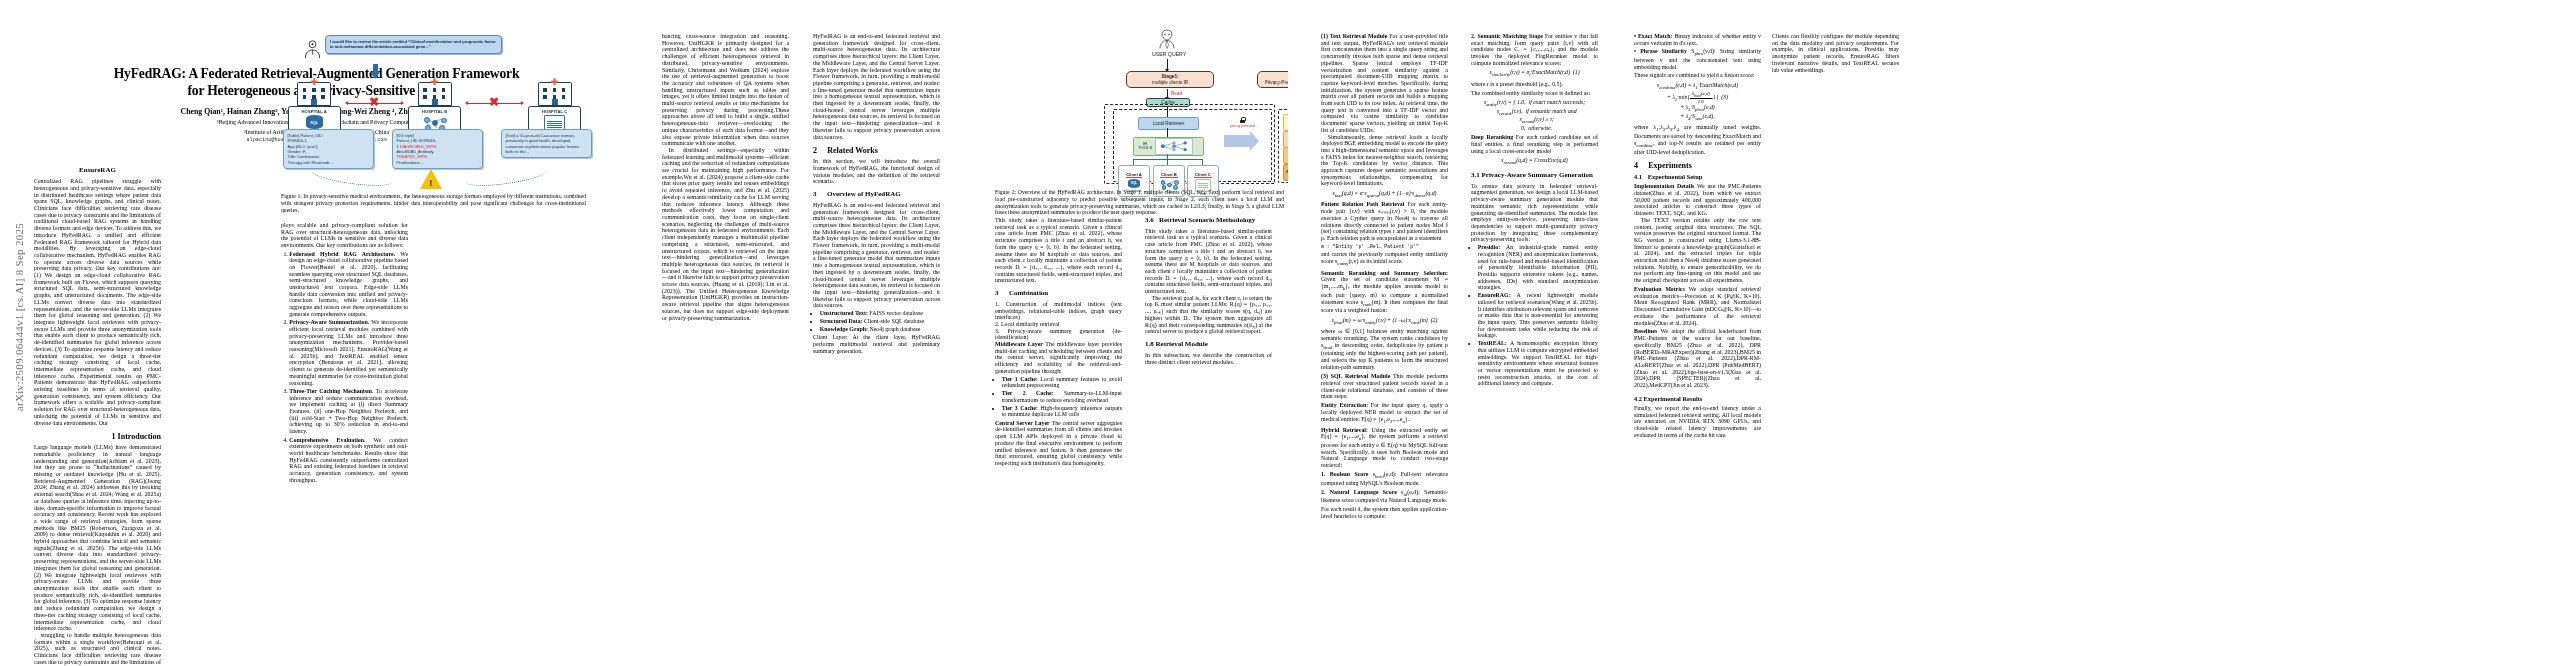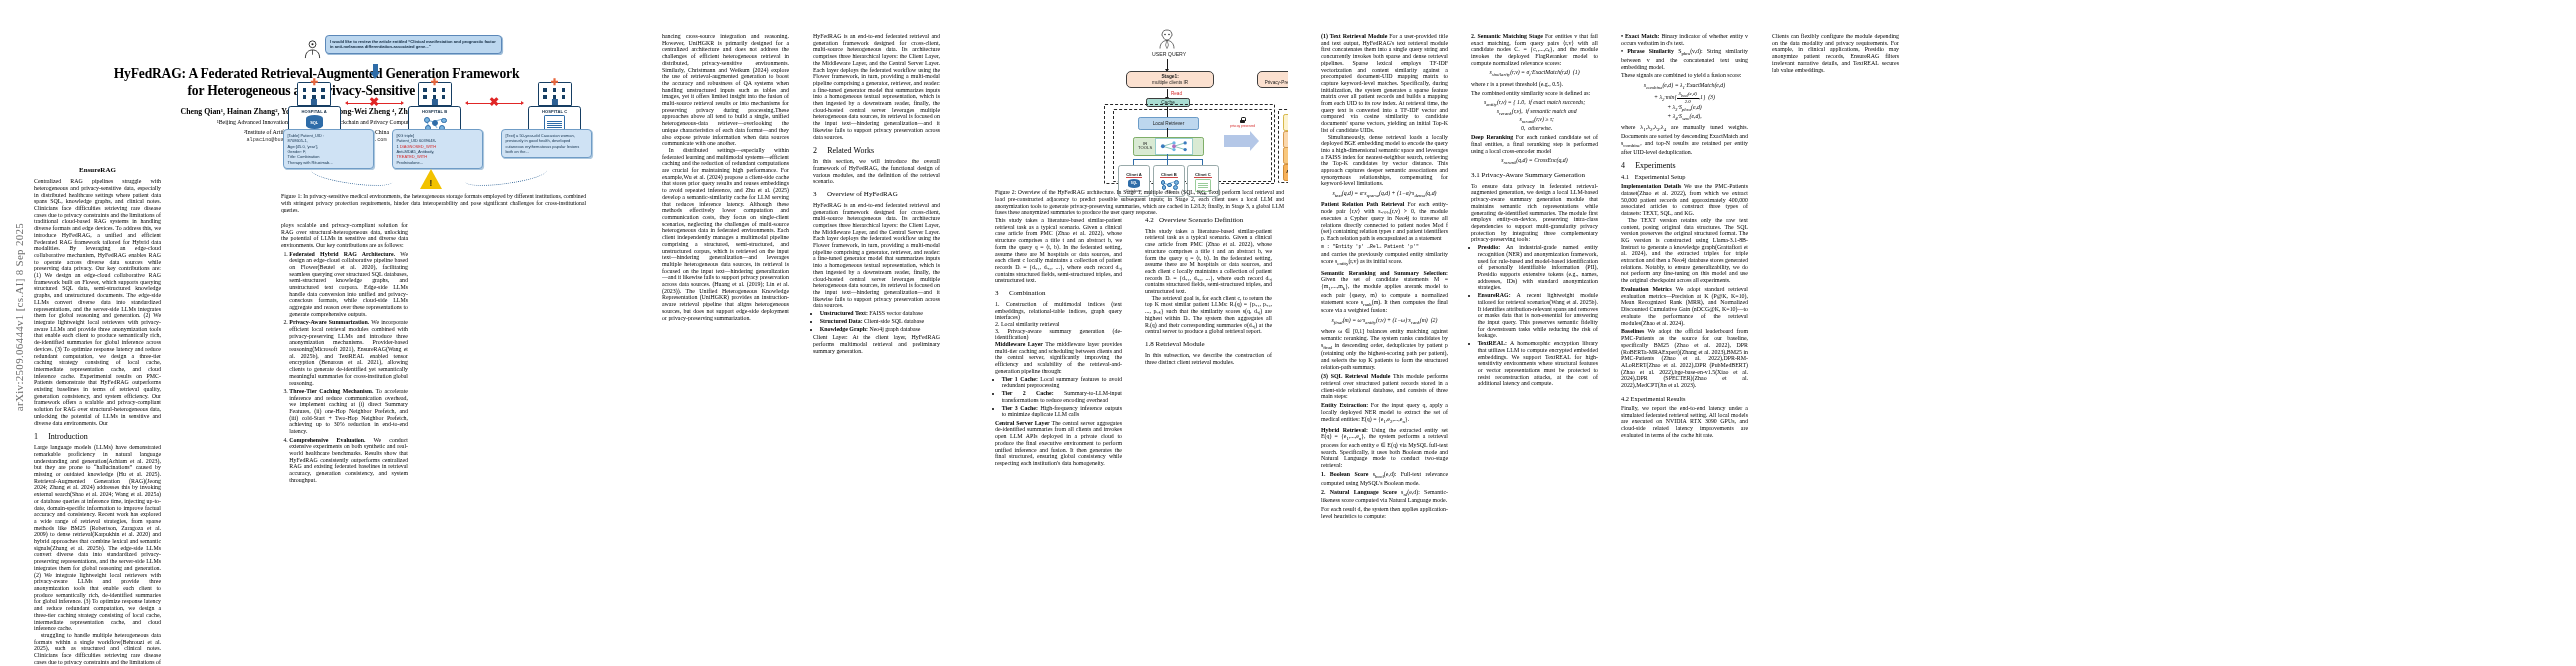--- a/index.html
+++ b/index.html
@@ -21,21 +21,21 @@
        font-size:5.9px;line-height:1.135;}
   .col p{margin:0 0 0 0;text-indent:6.7px;}
   .col p.noind{text-indent:0;}
 
   h1.ptitle{font-size:13.6px;line-height:1.22;text-align:center;margin:0;font-weight:bold;
             font-family:"Liberation Serif",serif;letter-spacing:-0.2px;}
   .authors{text-align:center;font-size:7.8px;font-weight:bold;margin-top:8.3px;}
   .affil{text-align:center;font-size:5.9px;margin-top:2.2px;line-height:1.3;}
   .emails{text-align:center;font-family:"Liberation Mono",monospace;font-size:5.2px;margin-top:1.1px;color:#333;}
 
-  h2.sec{font-size:8px;font-weight:normal;margin:6.1px 0 2.8px 0;}
+  h2.sec{font-size:8px;font-weight:bold;margin:6.1px 0 2.8px 0;}
   h2.sec .num{display:inline-block;min-width:12.2px;}
   h3.abs{font-size:7px;font-weight:bold;text-align:center;margin:0 0 3.3px 0;}
   .b{font-weight:bold;}
 
   ol.keyc{margin:1.7px 0 0 0;padding-left:8.3px;font-size:5.9px;line-height:1.135;}
   ol.keyc li{margin-bottom:1.7px;text-align:justify;}
   ul.bul{margin:1.1px 0 1.7px 0;padding-left:6.7px;}
   ul.bul li{margin-bottom:1.1px;}
 
   .caption{font-size:5.7px;line-height:1.18;text-align:justify;margin-top:3.3px;}
@@ -151,21 +151,21 @@
       </h1>
       <div class="authors">Cheng Qian¹, Hainan Zhang², Yongxin Tong³, Hong-Wei Zheng ⁴, Zhiming Zheng⁵</div>
       <div class="affil">¹Beijing Advanced Innovation Center for Future Blockchain and Privacy Computing</div>
       <div class="affil">²Institute of Artificial Intelligence, Beihang University, China</div>
       <div class="emails">alpacino@buaa.edu.cn, zhanghainan1990@163.com</div>
     </div>
 
     <div class="col" style="left:34px;top:167px;width:127px;">
       <h3 class="abs">EnsureRAG</h3>
       <p class="noind">Centralized RAG pipelines struggle with heterogeneous and privacy-sensitive data, especially in distributed healthcare settings where patient data spans SQL, knowledge graphs, and clinical notes. Clinicians face difficulties retrieving rare disease cases due to privacy constraints and the limitations of traditional cloud-based RAG systems in handling diverse formats and edge devices. To address this, we introduce HyFedRAG, a unified and efficient Federated RAG framework tailored for Hybrid data modalities. By leveraging an edge-cloud collaborative mechanism, HyFedRAG enables RAG to operate across diverse data sources while preserving data privacy. Our key contributions are: (1) We design an edge-cloud collaborative RAG framework built on Flower, which supports querying structured SQL data, semi-structured knowledge graphs, and unstructured documents. The edge-side LLMs convert diverse data into standardized representations, and the server-side LLMs integrates them for global reasoning and generation. (2) We integrate lightweight local retrievers with privacy-aware LLMs and provide three anonymization tools that enable each client to produce semantically rich, de-identified summaries for global inference across devices. (3) To optimize response latency and reduce redundant computation, we design a three-tier caching strategy consisting of local cache, intermediate representation cache, and cloud inference cache. Experimental results on PMC-Patients demonstrate that HyFedRAG outperforms existing baselines in terms of retrieval quality, generation consistency, and system efficiency. Our framework offers a scalable and privacy-compliant solution for RAG over structural-heterogeneous data, unlocking the potential of LLMs in sensitive and diverse data environments. Our</p>
-      <h2 class="sec" style="text-align:left">
+      <h2 class="sec" style="text-align:right">
         <span class="num">1</span>
         <span>Introduction</span>
       </h2>
       <p class="noind">Large language models (LLMs) have demonstrated remarkable proficiency in natural language understanding and generation(Achiam et al. 2023), but they are prone to “hallucinations” caused by missing or outdated knowledge (Hu&nbsp;et&nbsp;al.&nbsp;2025). Retrieval-Augmented Generation (RAG)(Jeong 2024; Zhang et al. 2024) addresses this by invoking external search(Shao et al. 2024; Wang et al. 2025a) or database queries at inference time, injecting up-to-date, domain-specific information to improve factual accuracy and consistency. Recent work has explored a wide range of retrieval strategies, from sparse methods like BM25 (Robertson, Zaragoza et al. 2009) to dense retrieval(Karpukhin et al. 2020) and hybrid approaches that combine lexical and semantic signals(Zhang et al. 2025b). The edge-side LLMs convert diverse data into standardized privacy-preserving representations, and the server-side LLMs integrates them for global reasoning and generation. (2) We integrate lightweight local retrievers with privacy-aware LLMs and provide three anonymization tools that enable each client to produce semantically rich, de-identified summaries for global inference. (3) To optimize response latency and reduce redundant computation, we design a three-tier caching strategy consisting of local cache, intermediate representation cache, and cloud inference cache.</p>
       <p>struggling to handle multiple heterogeneous data formats within a single workflow(Behrouzi&nbsp;et&nbsp;al. 2025), such as structured and clinical notes. Clinicians face difficulties retrieving rare disease cases due to privacy constraints and the limitations of traditional cloud-based RAG systems in handling diverse formats and edge devices. To address this, we introduce HyFedRAG, a unified and efficient Federated RAG framework tailored for Hybrid data modalities. By leveraging an edge-cloud collaborative mechanism, HyFedRAG enables RAG to operate across diverse data sources while preserving data privacy.</p>
     </div>
 
     <div style="position:absolute;left:281px;top:22px;width:306px;height:167px;">
       <div class="fig1">
 
@@ -453,22 +453,22 @@
       <ul class="bul">
         <li><span class="b">Tier 1 Cache:</span><span> Local summary features to avoid redundant preprocessing</span></li>
         <li><span class="b">Tier 2 Cache:</span><span> Summary-to-LLM-input transformations to reduce encoding overhead</span></li>
         <li><span class="b">Tier 3 Cache:</span><span> High-frequency inference outputs to minimize duplicate LLM calls</span></li>
       </ul>
       <p class="noind"><span class="b">Central Server Layer</span><span> The central server aggregates de-identified summaries from all clients and invokes open LLM APIs deployed in a private cloud to produce the final executive environment to perform unified inference and fusion. It then generates the final structured, ensuring global consistency while respecting each institution's data homogeneity.</span></p>
     </div>
 
     <div class="col" style="left:1145px;top:217px;width:127px;">
       <h2 class="sec" style="font-size:7px;margin-top:0">
-        <span class="num">4.2</span>
-        <span>Overview Scenario Definition</span>
+        <span class="num">3.6</span>
+        <span>Retrieval Scenario Methodology</span>
       </h2>
       <p class="noind">This study takes a literature-based similar-patient retrieval task as a typical scenario. Given a clinical case article from PMC (Zhao et al. 2022), whose structure comprises a title t and an abstract b, we form the query q = ⟨t, b⟩. In the federated setting, assume there are M hospitals or data sources, and each client c locally maintains a collection of patient records Dᵢ = {dᵢ,₁, dᵢ,₂, ...}, where each record dᵢ,ⱼ contains structured fields, semi-structured triples, and unstructured text.</p>
       <p>The retrieval goal is, for each client c, to return the top K most similar patient LLMs: Rᵢ(q) = {pᵢ,₁, pᵢ,₂, ..., pᵢ,ₖ} such that the similarity scores s(q, dᵢ,ⱼ) are highest within Dᵢ. The system then aggregates all Rᵢ(q) and their corresponding summaries σ(dᵢ,ⱼ) at the central server to produce a global retrieval report.</p>
       <h2 class="sec" style="font-size:7px">1.8    Retrieval Module</h2>
       <p class="noind">In this subsection, we describe the construction of three distinct client retrieval modules.</p>
     </div>
   </div>
 
   <div class="sheet" id="sheet2">
 
@@ -507,21 +507,21 @@
       <div class="eq">s<sub>rerank</sub>(q,d) = CrossEnc(q,d)</div>
       <h2 class="sec" style="font-size:7px">3.1    Privacy-Aware Summary Generation</h2>
       <p class="noind">To ensure data privacy in federated retrieval-augmented generation, we design a local LLM-based privacy-aware summary generation module that maintains semantic rich representations while generating de-identified summaries. The module first employs entity-on-device, preserving intra-class dependencies to support multi-granularity privacy protection by integrating three complementary privacy-preserving tools:</p>
       <ul class="bul">
         <li><span class="b">Presidio:</span><span> An industrial-grade named entity recognition (NER) and anonymization framework, used for rule-based and model-based identification of personally identifiable information (PII), Presidio supports extensive tokens (e.g., names, addresses, IDs) with standard anonymization strategies.</span></li>
         <li><span class="b">EnsureRAG:</span><span> A recent lightweight module tailored for retrieval scenarios(Wang et al. 2025b). It identifies attribution-relevant spans and removes or masks data that is non-essential for answering the input query. This preserves semantic fidelity for downstream tasks while reducing the risk of leakage.</span></li>
         <li><span class="b">TextREAL:</span><span> A homomorphic encryption library that utilizes LLM to compute encrypted embedded embeddings. We support TextREAL for high-sensitivity environments where structural features or vector representations must be protected to resist reconstruction attacks, at the cost of additional latency and compute.</span></li>
       </ul>
     </div>
 
-    <div class="col" style="left:333px;top:33px;width:127px;">
+    <div class="col" style="left:346px;top:33px;width:127px;">
       <p class="noind"><span class="b">• Exact Match:</span> Binary indicator of whether entity v occurs verbatim in d's text.</p>
       <p class="noind" style="margin-top:1.7px"><span class="b">• Phrase Similarity</span> S<sub>phra</sub>(v,d): String similarity between v and the concatenated text using embedding model.</p>
       <p class="noind" style="margin-top:2.2px">These signals are combined to yield a fusion score:</p>
       <div class="eq">
         s<sub>combine</sub>(e,d) = λ<sub>1</sub>·ExactMatch(e,d)<br>
         + λ<sub>2</sub>·min{<span class="frac"><span class="nu">S<sub>bool</sub>(e,d)</span><span>2.0</span></span>,1}&nbsp;&nbsp;(3)<br>
         + λ<sub>3</sub>·S<sub>phra</sub>(e,d)<br>
         + λ<sub>4</sub>·S<sub>sem</sub>(e,d),
       </div>
       <p class="noind">where λ<sub>1</sub>,λ<sub>2</sub>,λ<sub>3</sub>,λ<sub>4</sub> are manually tuned weights. Documents are sorted by descending ExactMatch and s<sub>combine</sub>, and top-N results are retained per entity after UID-level deduplication.</p>

